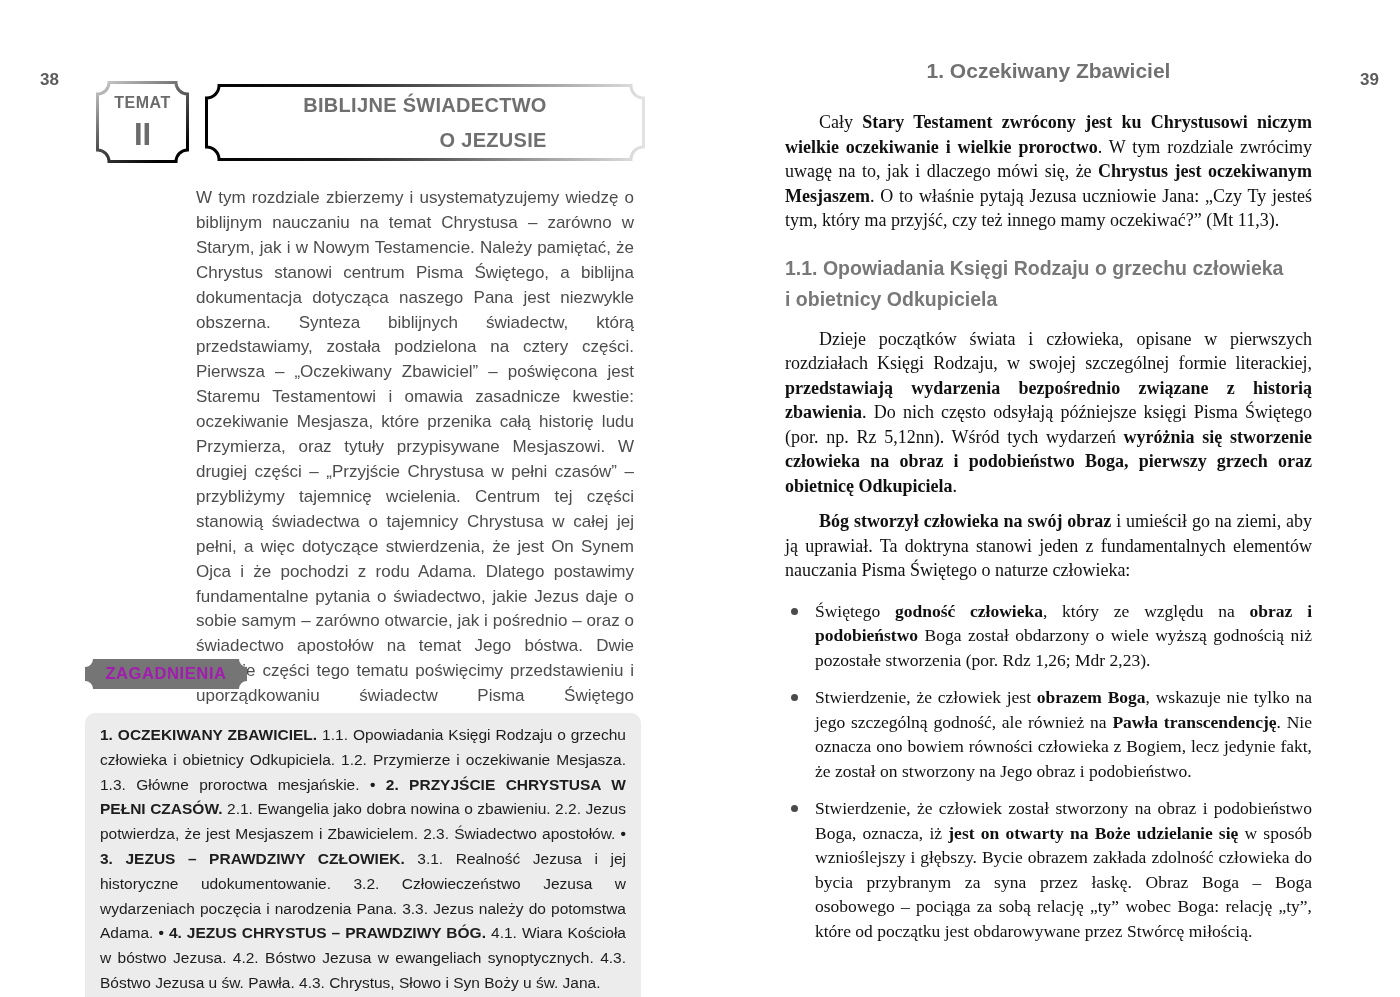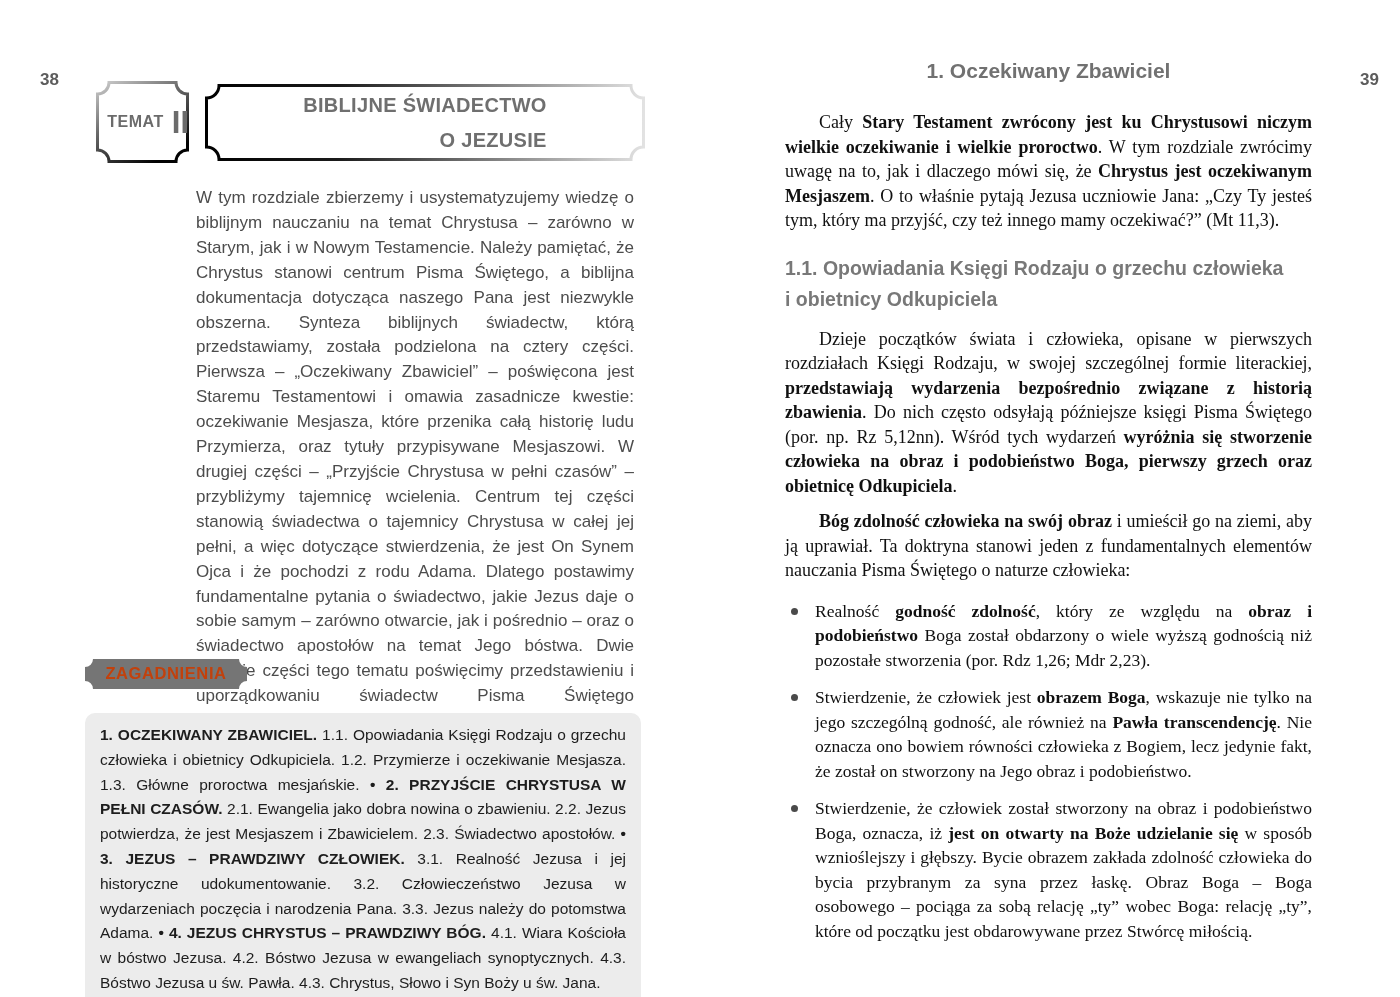--- a/index.html
+++ b/index.html
@@ -23,21 +23,21 @@
 
   
   .temat-badge{
     position:absolute;left:96px;top:81px;width:93px;height:82px;
   }
   .temat-badge svg,.title-plaque svg,.topics-badge svg{
     position:absolute;inset:0;width:100%;height:100%;
   }
   .temat-inner{
     position:absolute;inset:0;
-    display:flex;align-items:center;justify-content:flex-end;
+    display:flex;flex-direction:column;align-items:center;justify-content:center;
     gap:8px;color:#6b6b6b;
   }
   .temat-label{font-size:16px;font-weight:700;letter-spacing:.5px;line-height:1;}
   .temat-numeral{font-size:31px;font-weight:700;line-height:1;}
 
   .title-plaque{
     position:absolute;left:205px;top:84px;width:440px;height:77px;
   }
   .title-text{
     position:absolute;inset:0;margin:0;
@@ -54,21 +54,21 @@
     text-align:justify;
   }
 
   
   .topics-badge{
     position:absolute;left:85px;top:659px;width:162px;height:30px;
   }
   .topics-badge-label{
     position:absolute;inset:0;
     display:flex;align-items:center;justify-content:center;
-    font-size:16.5px;font-weight:700;letter-spacing:.6px;color:#c2410c;
+    font-size:16.5px;font-weight:700;letter-spacing:.6px;color:#a21caf;
     padding-bottom:1px;
   }
   .topics-box{
     position:absolute;left:85px;top:713px;width:556px;box-sizing:border-box;
     background:#ececec;border-radius:10px;
     padding:10px 15px 11px 15px;
     font-size:15.5px;line-height:24.8px;color:#1d1d1d;
     text-align:justify;
   }
 
@@ -164,26 +164,26 @@
     <div class="right-col">
       <h2 class="rp-header">1. Oczekiwany Zbawiciel</h2>
 
       <p class="rp-para indent"><span>Cały </span><span class="b">Stary Testament zwrócony jest ku Chrystusowi niczym wielkie oczekiwanie i wielkie proroctwo</span><span>. W tym rozdziale zwrócimy uwagę na to, jak i dlaczego mówi się, że </span><span class="b">Chrystus jest oczekiwanym Mesjaszem</span><span>. O to właśnie pytają Jezusa uczniowie Jana: „Czy Ty jesteś tym, który ma przyjść, czy też innego mamy oczekiwać?” (Mt 11,3).</span></p>
 
       <h3 class="rp-section-heading">1.1. Opowiadania Księgi Rodzaju o grzechu człowieka
 i obietnicy Odkupiciela</h3>
 
       <p class="rp-para indent"><span>Dzieje początków świata i człowieka, opisane w pierwszych rozdziałach Księgi Rodzaju, w swojej szczególnej formie literackiej, </span><span class="b">przedstawiają wydarzenia bezpośrednio związane z historią zbawienia</span><span>. Do nich często odsyłają późniejsze księgi Pisma Świętego (por. np. Rz 5,12nn). Wśród tych wydarzeń </span><span class="b">wyróżnia się stworzenie człowieka na obraz i podobieństwo Boga, pierwszy grzech oraz obietnicę Odkupiciela</span><span>.</span></p>
 
-      <p class="rp-para indent"><span class="b">Bóg zdolność człowieka na swój obraz</span><span> i umieścił go na ziemi, aby ją uprawiał. Ta doktryna stanowi jeden z fundamentalnych elementów nauczania Pisma Świętego o naturze człowieka:</span></p>
+      <p class="rp-para indent"><span class="b">Bóg stworzył człowieka na swój obraz</span><span> i umieścił go na ziemi, aby ją uprawiał. Ta doktryna stanowi jeden z fundamentalnych elementów nauczania Pisma Świętego o naturze człowieka:</span></p>
 
       <ul class="rp-bullets">
         <li>
           <span class="bullet-dot"></span>
-          <span><span>Realność </span><span class="b">godność zdolność</span><span>, który ze względu na </span><span class="b">obraz i podobieństwo</span><span> Boga został obdarzony o wiele wyższą godnością niż pozostałe stworzenia (por. Rdz 1,26; Mdr 2,23).</span></span>
+          <span><span>Świętego </span><span class="b">godność człowieka</span><span>, który ze względu na </span><span class="b">obraz i podobieństwo</span><span> Boga został obdarzony o wiele wyższą godnością niż pozostałe stworzenia (por. Rdz 1,26; Mdr 2,23).</span></span>
         </li>
         <li>
           <span class="bullet-dot"></span>
           <span><span>Stwierdzenie, że człowiek jest </span><span class="b">obrazem Boga</span><span>, wskazuje nie tylko na jego szczególną godność, ale również na </span><span class="b">Pawła transcendencję</span><span>. Nie oznacza ono bowiem równości człowieka z Bogiem, lecz jedynie fakt, że został on stworzony na Jego obraz i podobieństwo.</span></span>
         </li>
         <li>
           <span class="bullet-dot"></span>
           <span><span>Stwierdzenie, że człowiek został stworzony na obraz i podobieństwo Boga, oznacza, iż </span><span class="b">jest on otwarty na Boże udzielanie się</span><span> w sposób wznioślejszy i głębszy. Bycie obrazem zakłada zdolność człowieka do bycia przybranym za syna przez łaskę. Obraz Boga – Boga osobowego – pociąga za sobą relację „ty” wobec Boga: relację „ty”, które od początku jest obdarowywane przez Stwórcę miłością.</span></span>
         </li>
       </ul>

